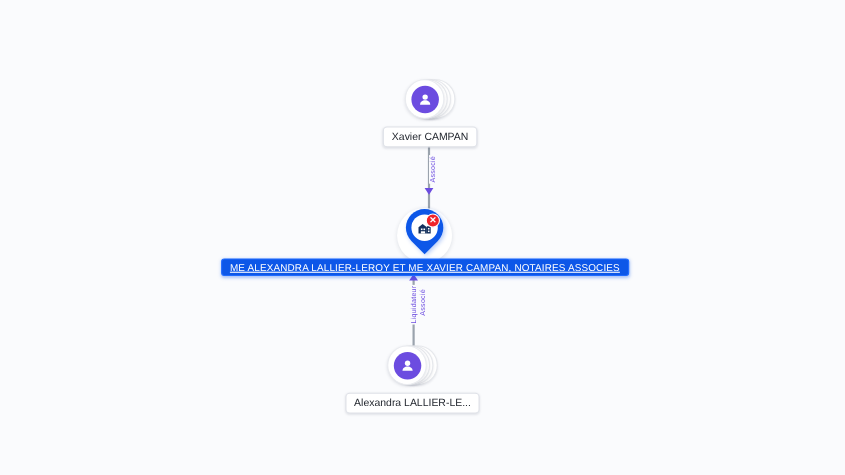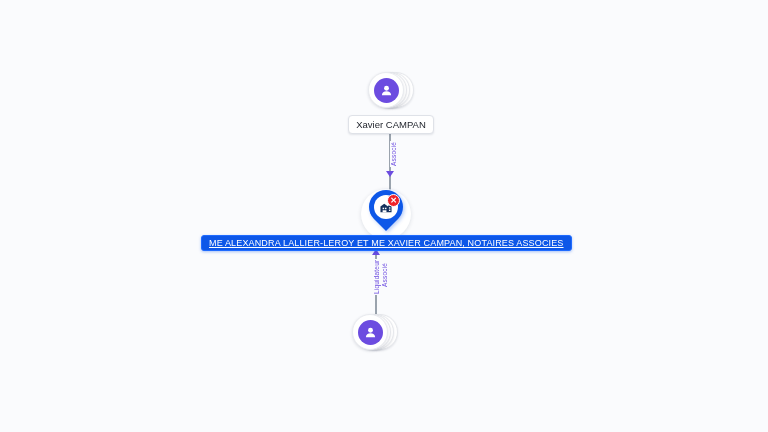--- a/index.html
+++ b/index.html
@@ -262,15 +262,16 @@
       <div class="stack-card c1"></div>
       <div class="avatar-main">
         <div class="avatar-disc">
           <svg width="15" height="15" viewBox="0 0 24 24" aria-hidden="true">
             <circle cx="12" cy="8.4" r="3.9" fill="#ffffff"></circle>
             <path d="M4.6 19.4c0-4.1 3.3-6.4 7.4-6.4s7.4 2.3 7.4 6.4z" fill="#ffffff"></path>
           </svg>
         </div>
       </div>
     </div>
+    <div class="person-label">Alexandra LALLIER-LE...</div>
   </div>
 
 </div>
 
 </body></html>

